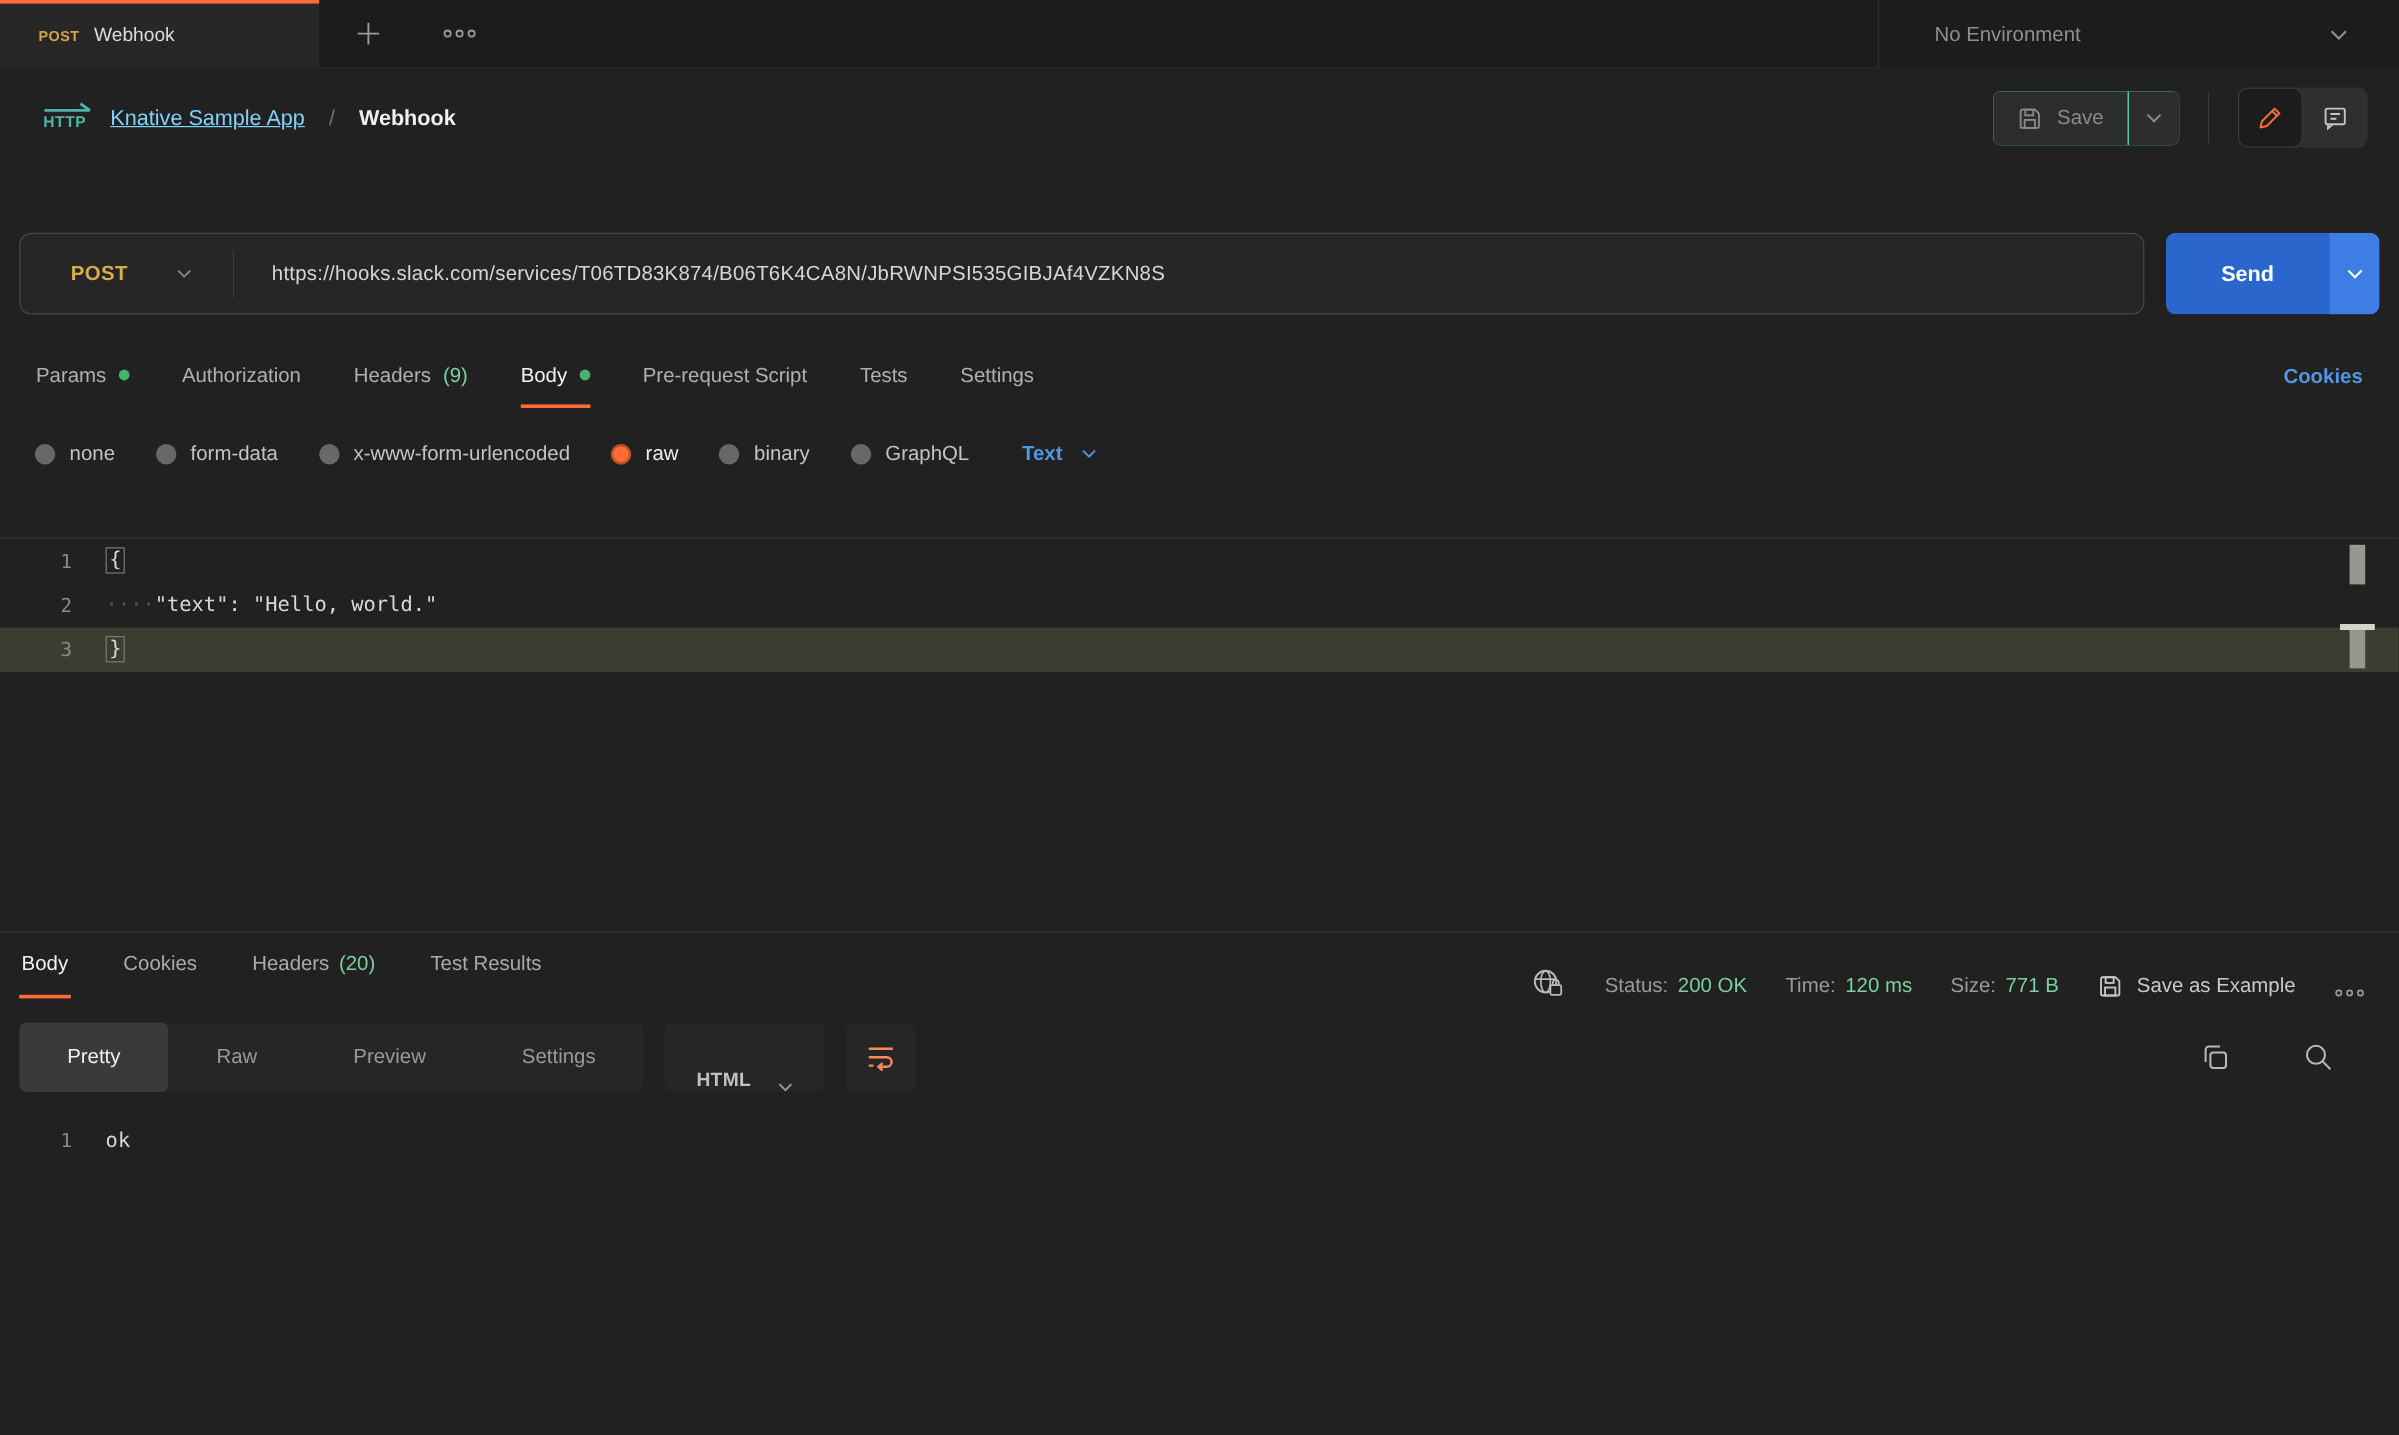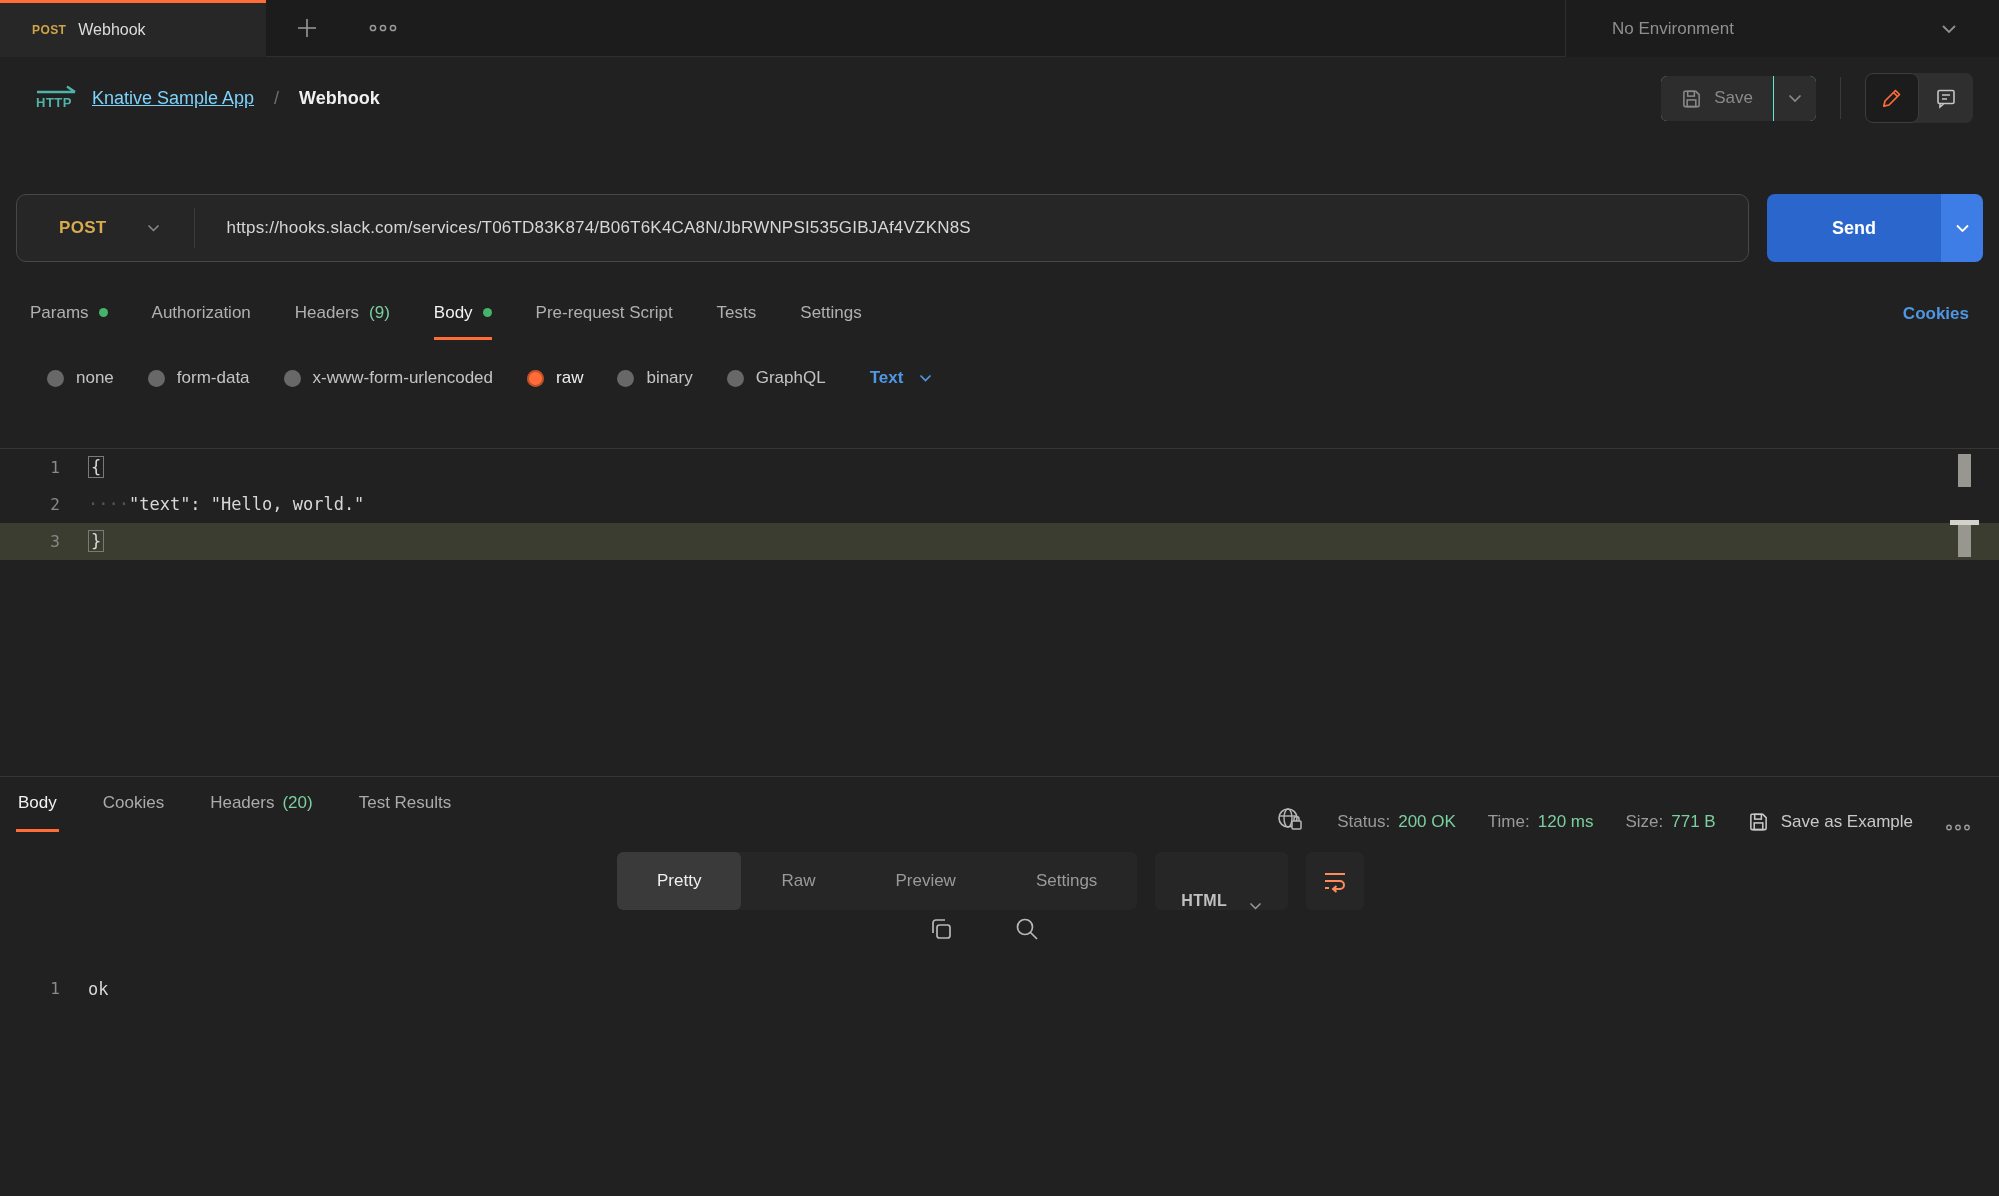--- a/index.html
+++ b/index.html
@@ -59,35 +59,35 @@
   
   .url-row { margin:55px 16px 0 16px; display:flex; gap:18px; height:68px; }
   .url-box {
     flex:1; background:#262626; border:1px solid #474747; border-radius:10px;
     display:flex; align-items:center; overflow:hidden;
   }
   .method-btn { display:flex; align-items:center; gap:40px; padding:0 34px 0 42px; background:none; border:none; cursor:pointer; height:100%; }
   .method-label { font-size:17px; font-weight:700; color:#d7ab4e; letter-spacing:.3px; font-family:inherit; }
   .url-vdiv { width:1px; height:40px; background:#3b3b3b; }
   .url-text { padding-left:32px; font-size:17px; color:#d6d6d6; letter-spacing:.2px; white-space:nowrap; cursor:text; }
-  .send-split { display:flex; width:216px; border-radius:8px; overflow:hidden; }
+  .send-split { display:flex; width:178px; border-radius:8px; overflow:hidden; }
   .send-main { flex:1; background:#2a66cc; border:none; cursor:pointer; color:#fff; font-weight:700; font-size:18px; font-family:inherit; }
   .send-caret { width:42px; background:#3f7de6; border:none; cursor:pointer; display:flex; align-items:center; justify-content:center; }
 
   
   .req-tabs { display:flex; align-items:stretch; justify-content:space-between; margin-top:26px; height:52px; padding:0 30px 0 30px; }
   .rtabs-left { display:flex; gap:44px; }
   .rtab { display:flex; align-items:center; gap:10px; font-size:17px; color:#b0b0b0; cursor:pointer; border-bottom:3px solid transparent; }
   .rtab.active { color:#f2f2f2; border-bottom-color:#ff6c37; }
   .count { color:#7ccf9f; }
   .greendot { width:9px; height:9px; border-radius:50%; background:#45b36b; }
   .cookies-link { font-size:17px; font-weight:600; color:#4f97e3; cursor:pointer; align-self:center; }
 
   
-  .modes-row { display:flex; align-items:center; gap:34px; padding-left:47px; margin-top:18px; height:40px; }
+  .modes-row { display:flex; align-items:center; gap:34px; padding-left:29px; margin-top:18px; height:40px; }
   .mode { display:flex; align-items:center; gap:12px; font-size:17px; color:#c4c4c4; cursor:pointer; }
   .radio { width:17px; height:17px; border-radius:50%; background:#686868; }
   .mode.selected .radio { background:#ff6c37; box-shadow: inset 0 0 0 2px rgba(0,0,0,.25); }
   .mode.selected .mode-label { color:#ededed; }
   .lang-select { display:flex; align-items:center; gap:16px; margin-left:10px; cursor:pointer; }
   .lang-label { color:#4f97e3; font-weight:700; font-size:17px; }
 
   
   .editor { position:relative; margin-top:50px; border-top:1px solid #363636; height:328px;
     font-family:"DejaVu Sans Mono", monospace; font-size:17px; }
@@ -106,21 +106,21 @@
   .resp-tabs { display:flex; gap:42px; }
   .resptab { display:flex; align-items:center; gap:8px; font-size:17px; color:#ababab; cursor:pointer; border-bottom:3px solid transparent; padding:0 2px; }
   .resptab.active { color:#f2f2f2; border-bottom-color:#ff6c37; }
   .resp-meta { display:flex; align-items:flex-end; gap:32px; }
   .metapair { display:flex; gap:8px; font-size:17px; }
   .metalabel { color:#9a9a9a; }
   .metaval { color:#7ccf9f; }
   .save-example { display:flex; align-items:center; gap:12px; font-size:17px; color:#c9c9c9; cursor:pointer; }
 
   
-  .resp-toolbar { display:flex; align-items:center; justify-content:space-between; margin-top:20px; padding:0 34px 0 16px;flex-direction:column; }
+  .resp-toolbar { display:flex; align-items:center; justify-content:space-between; margin-top:20px; padding:0 34px 0 16px; }
   .rt-left { display:flex; align-items:center; gap:18px; }
   .segmented { display:flex; background:#262626; border-radius:6px; overflow:hidden; height:58px; }
   .seg { padding:0 40px; display:flex; align-items:center; font-size:17px; color:#9a9a9a; background:none; border:none; cursor:pointer; font-family:inherit; }
   .seg.active { background:#3a3a3a; color:#f0f0f0; border-radius:6px; }
   .html-dd { height:58px; background:#262626; border:none; border-radius:6px; display:flex; align-items:flex-end; gap:22px; padding:0 26px; cursor:pointer; }
   .html-label { color:#c0c0c0; font-weight:700; font-size:16px; letter-spacing:.3px; font-family:inherit; }
   .wrap-btn { height:58px; width:58px; background:#262626; border:none; border-radius:6px; display:flex; align-items:center; justify-content:center; cursor:pointer; }
   .rt-right { display:flex; align-items:center; gap:48px; padding-right:14px; }
 
   

